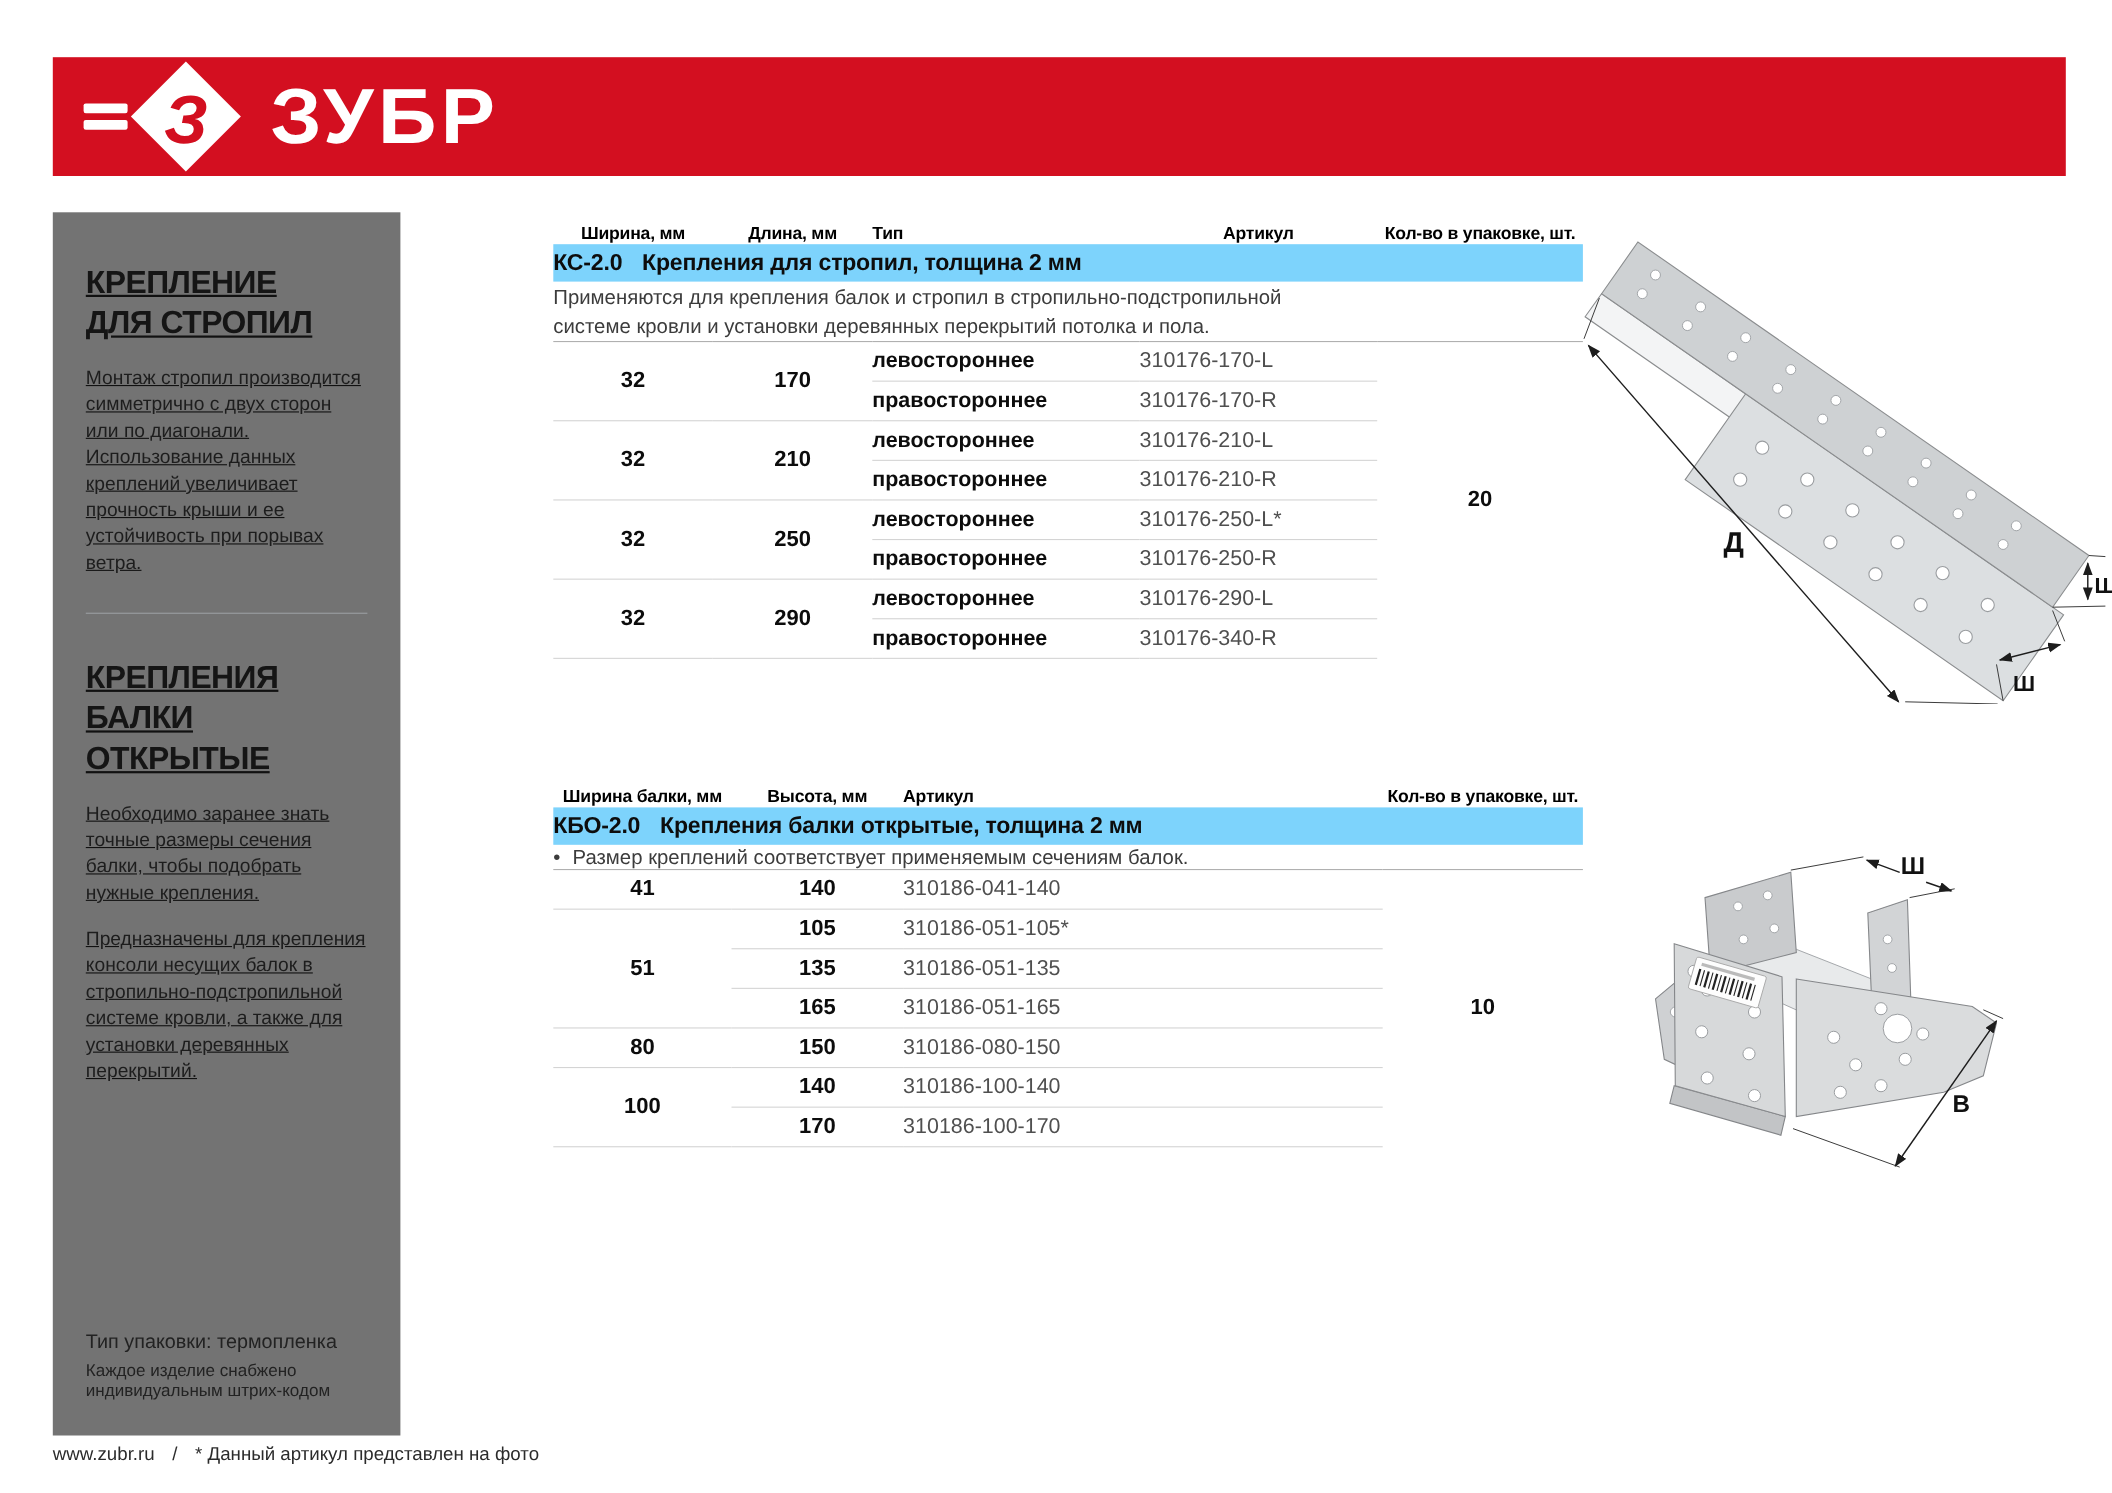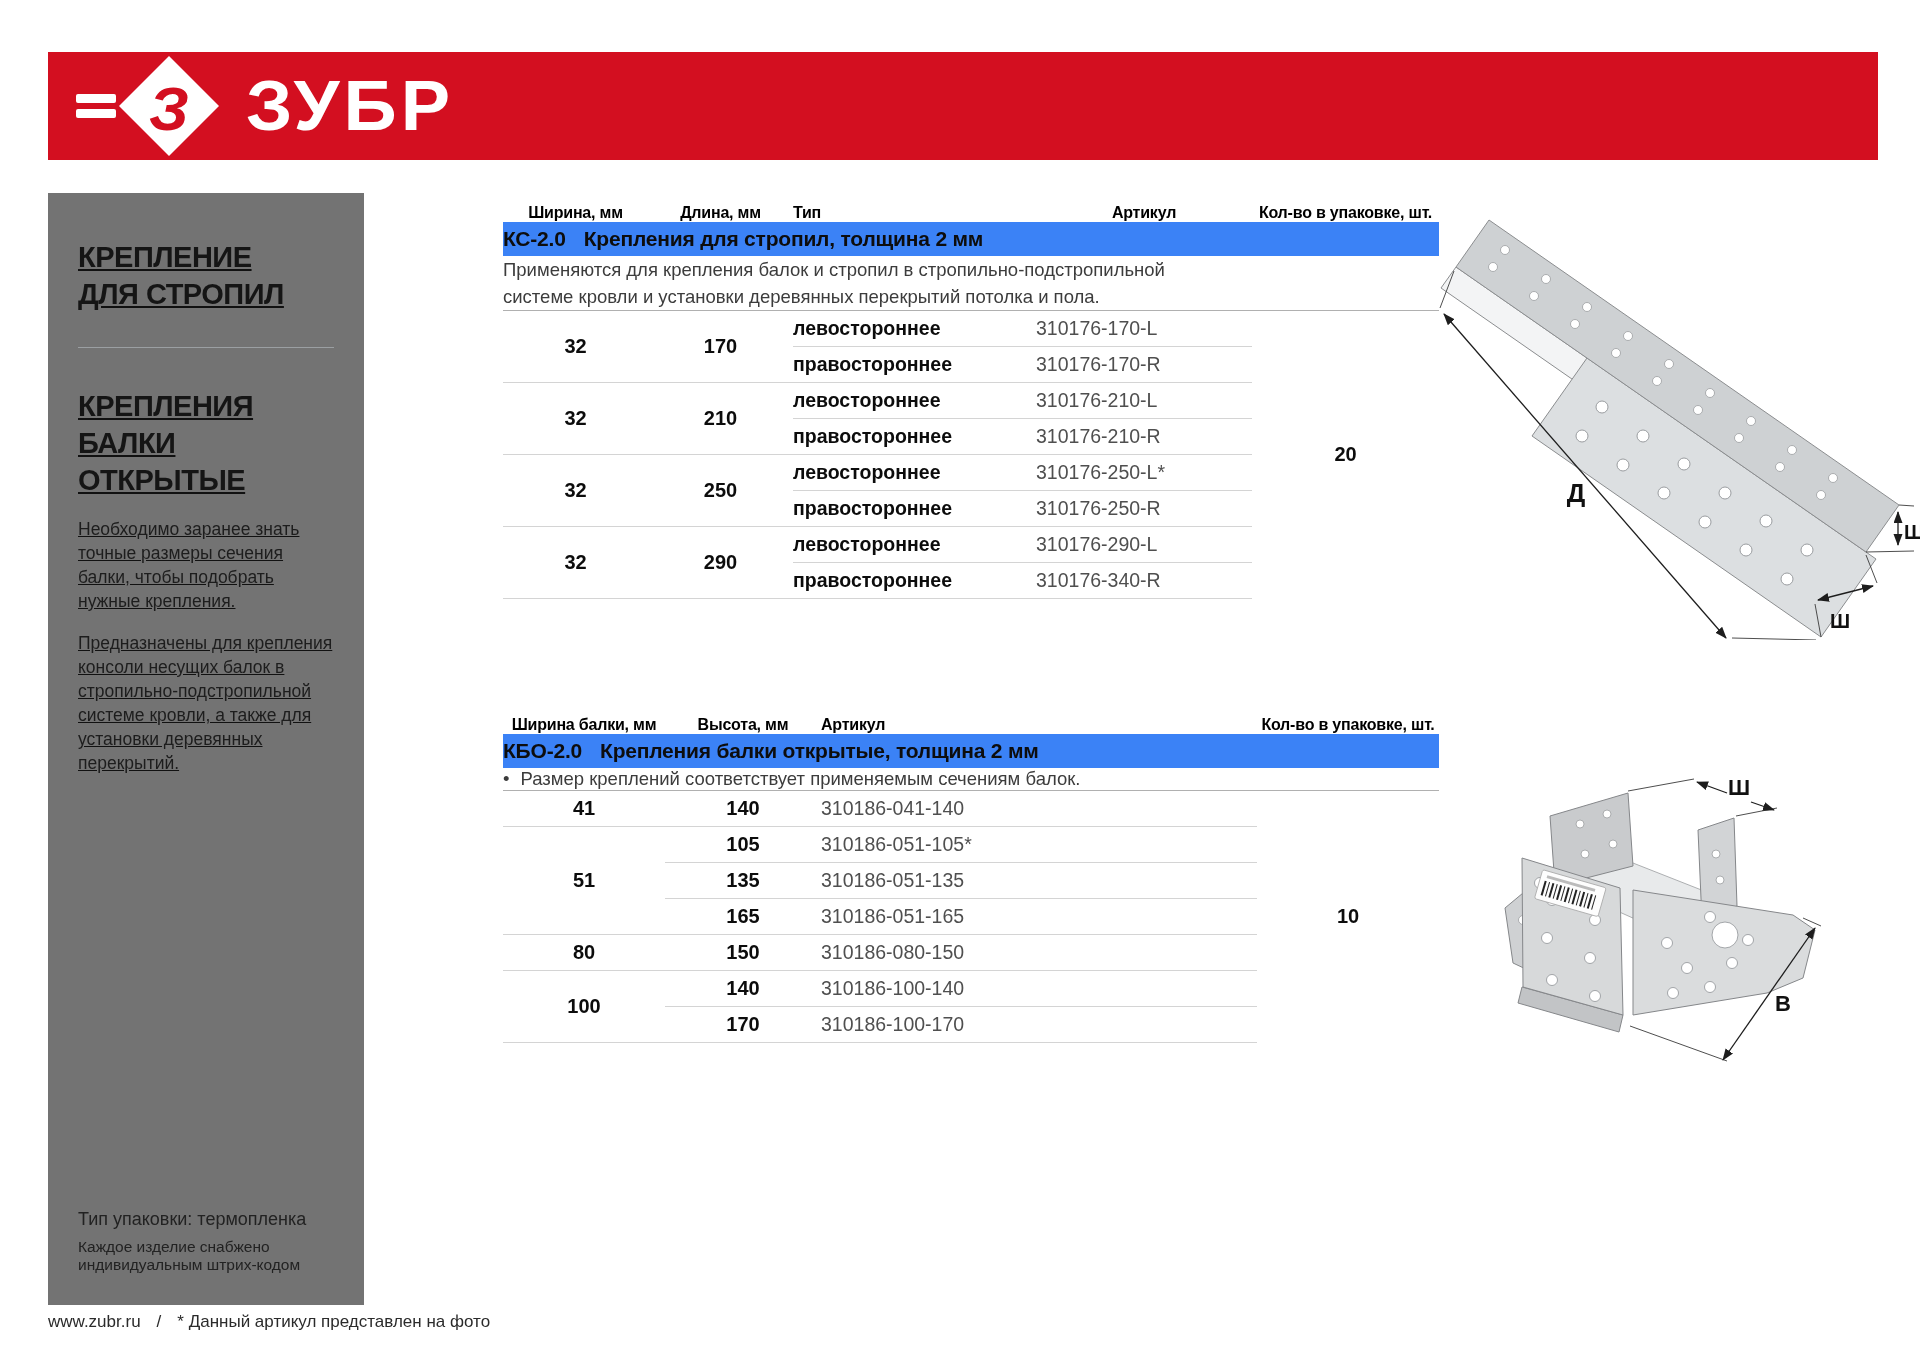--- a/index.html
+++ b/index.html
@@ -29,21 +29,21 @@
 
   
   .block1{position:absolute;left:503px;top:192px;width:936px;}
   .block2{position:absolute;left:503px;top:704px;width:936px;}
   table.t{width:100%;border-collapse:collapse;table-layout:fixed;}
   table.t td,table.t th{padding:0;}
   th.h{font-size:16px;font-weight:bold;text-align:center;vertical-align:bottom;
        padding-bottom:7px;height:30px;letter-spacing:-.2px;color:#000;}
   th.h-left{text-align:left;padding-left:15px;}
   th.h-left2{text-align:left;padding-left:48px;}
-  .band-td{background:#3b82f6;height:34px;font-size:21px;font-weight:bold;
+  .band-td{background:#7dd3fc;height:34px;font-size:21px;font-weight:bold;
            padding-left:13px;letter-spacing:-.2px;color:#0d0d0d;}
   .band-td .code{margin-right:18px;}
   .desc-td{padding:9px 0 13px 13px;font-size:18.5px;color:#3c3c3c;line-height:27px;}
   .desc-td .txt{display:block;max-width:710px;}
   .bullet-td{padding:7px 0 13px 6px;font-size:18.5px;color:#3c3c3c;}
   .bullet-td .dot{margin-right:11px;}
   tr.data-row{height:36px;}
   td.num{font-weight:bold;font-size:20px;text-align:center;color:#0c0c0c;vertical-align:middle;}
   td.typ{font-weight:bold;font-size:19.5px;text-align:left;padding-left:122px;color:#0c0c0c;vertical-align:middle;}
   td.sku{font-size:19.5px;color:#4f4f4f;text-align:left;padding-left:80px;vertical-align:middle;}
@@ -72,20 +72,21 @@
       </svg>
       <span class="logo-text">ЗУБР</span>
     </div>
   </div>
 
   <div class="sidebar">
     <div class="side-title">
       <span style="display:block">КРЕПЛЕНИЕ</span>
       <span style="display:block">ДЛЯ СТРОПИЛ</span>
     </div>
+    <p class="side-p">Монтаж стропил производится симметрично с двух сторон или по диагонали. Использование данных креплений увеличивает прочность крыши и ее устойчивость при порывах ветра.</p>
 
     <hr class="side-divider">
 
     <div class="side-title">
       <span style="display:block">КРЕПЛЕНИЯ БАЛКИ</span>
       <span style="display:block">ОТКРЫТЫЕ</span>
     </div>
     <p class="side-p">Необходимо заранее знать точные размеры сечения балки, чтобы подобрать нужные крепления.</p>
     <p class="side-p">Предназначены для крепления консоли несущих балок в стропильно-подстропильной системе кровли, а также для установки деревянных перекрытий.</p>
 

